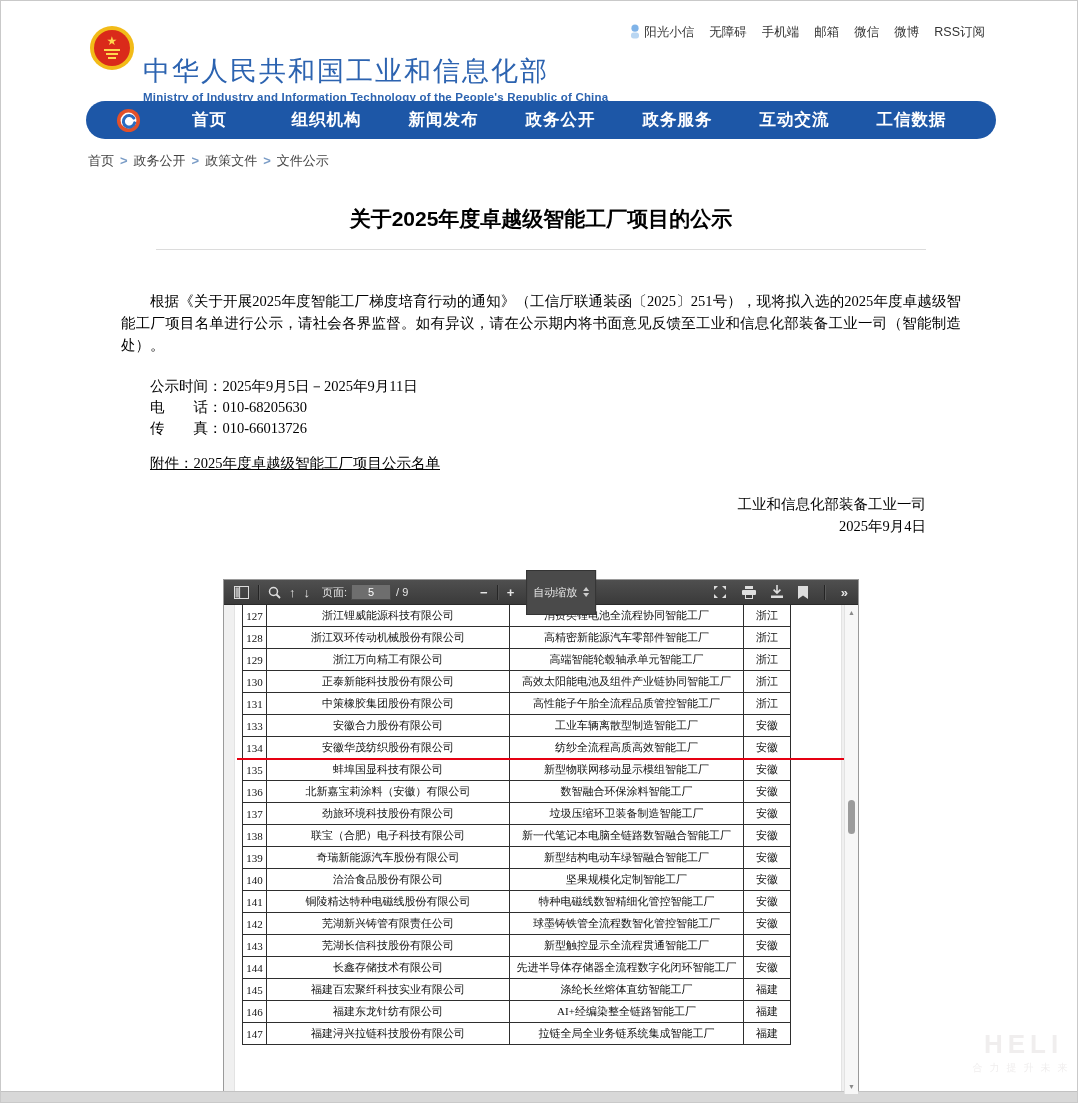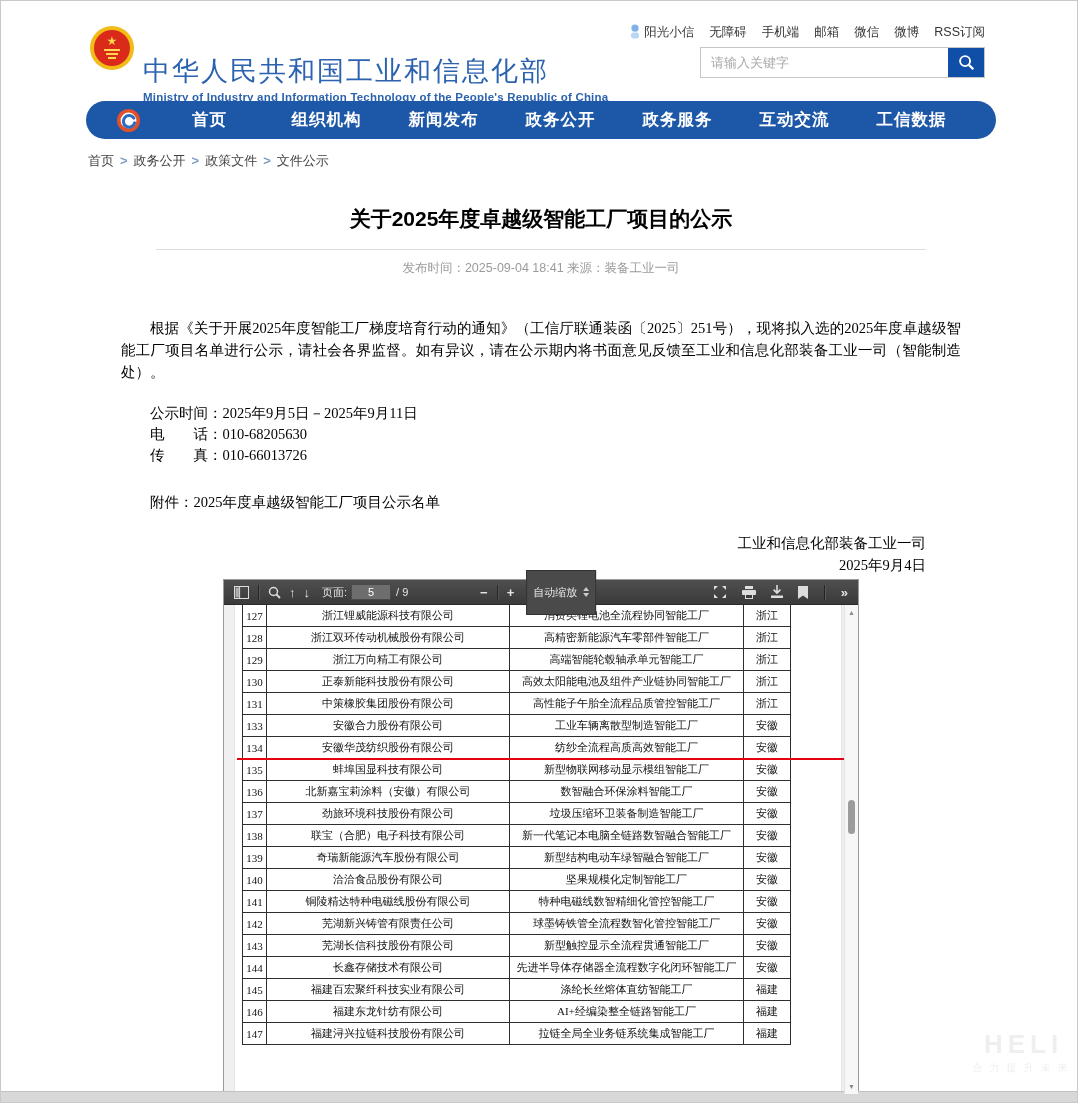--- a/index.html
+++ b/index.html
@@ -40,21 +40,21 @@
 
   
   .article { position:absolute; left:120px; top:205px; width:840px; }
   .article-title { text-align:center; font-size:21px; font-weight:bold; color:#000; line-height:26px; }
   .article-divider { border:none; border-top:1px solid #dcdcdc; margin:17px 35px 0 35px; }
   .article-meta { text-align:center; font-size:12.5px; color:#9b9b9b; margin-top:10px; }
   .article-body { margin-top:40px; font-family:"Liberation Serif","DejaVu Serif",serif;
                   font-size:14.5px; color:#000; line-height:22px; }
   .article-body p.lead { text-indent:2em; text-align:justify; margin-bottom:20px; }
   .contact-line { text-indent:2em; line-height:21px; }
-  .attachment-line { text-indent:2em; margin-top:25px; }
+  .attachment-line { text-indent:2em; margin-top:13px;text-decoration:underline; }
   .signature { margin-top:19px; text-align:right; padding-right:35px; line-height:22px; }
 
   
   .pdf { position:absolute; left:222px; top:578px; width:636px; height:515px;
          border:1px solid #9a9a9a; background:#f5f5f5; }
   .pdf-toolbar { height:25px; background:linear-gradient(#4f4f4f,#3a3a3a);
                  border-bottom:1px solid #2a2a2a; display:flex; align-items:center;
                  padding:0 6px; color:#e6e6e6; font-size:11px; position:relative; z-index:5; }
   .tb-btn { background:none; border:none; color:#e6e6e6; cursor:pointer; padding:2px 4px;
             display:inline-flex; align-items:center; justify-content:center; font-size:12px; line-height:1; }
@@ -124,29 +124,20 @@
           <rect x="2" y="8.4" width="8" height="6" rx="2.6" fill="#b9d6f2"></rect>
         </svg>阳光小信</span>
       <span class="ulink">无障碍</span>
       <span class="ulink">手机端</span>
       <span class="ulink">邮箱</span>
       <span class="ulink">微信</span>
       <span class="ulink">微博</span>
       <span class="ulink">RSS订阅</span>
     </div>
 
-  <div class="searchbar">
-    <input type="text" placeholder="请输入关键字" style="">
-    <button class="search-btn">
-      <svg width="17" height="17" viewBox="0 0 18 18">
-        <circle cx="7.5" cy="7.5" r="5.3" fill="none" stroke="#fff" stroke-width="2"></circle>
-        <line x1="11.5" y1="11.5" x2="16.2" y2="16.2" stroke="#fff" stroke-width="2.4"></line>
-      </svg>
-    </button>
-  </div>
 
   <div class="nav">
     <span class="nav-logo">
       <svg width="25" height="25" viewBox="0 0 26 26">
         <circle cx="13" cy="13" r="12" fill="#e1502a"></circle>
         <circle cx="13" cy="13" r="8.2" fill="#fff"></circle>
         <path d="M18.6 10.5 a6 6 0 1 0 0.8 5" stroke="#2a6cc0" stroke-width="3.2" fill="none" stroke-linecap="round"></path>
       </svg>
     </span>
     <div class="nav-menu">
@@ -158,21 +149,20 @@
         <span class="nav-item">互动交流</span>
         <span class="nav-item">工信数据</span>
       </div>
   </div>
 
   <div class="breadcrumb"><span class="bc-item">首页</span><span class="bc-sep">&gt;</span><span class="bc-item">政务公开</span><span class="bc-sep">&gt;</span><span class="bc-item">政策文件</span><span class="bc-sep">&gt;</span><span class="bc-item">文件公示</span></div>
 
   <div class="article">
     <div class="article-title">关于2025年度卓越级智能工厂项目的公示</div>
     <hr class="article-divider">
-    <div class="article-meta">发布时间：2025-09-04 18:41    来源：装备工业一司</div>
     <div class="article-body">
       <p class="lead">根据《关于开展2025年度智能工厂梯度培育行动的通知》（工信厅联通装函〔2025〕251号），现将拟入选的2025年度卓越级智能工厂项目名单进行公示，请社会各界监督。如有异议，请在公示期内将书面意见反馈至工业和信息化部装备工业一司（智能制造处）。</p>
       <div class="contact-line">公示时间：2025年9月5日－2025年9月11日</div>
       <div class="contact-line">电　　话：010-68205630</div>
       <div class="contact-line">传　　真：010-66013726</div>
       <div class="attachment-line">附件：2025年度卓越级智能工厂项目公示名单</div>
       <div class="signature">
         <div>工业和信息化部装备工业一司</div>
         <div>2025年9月4日</div>
       </div>

